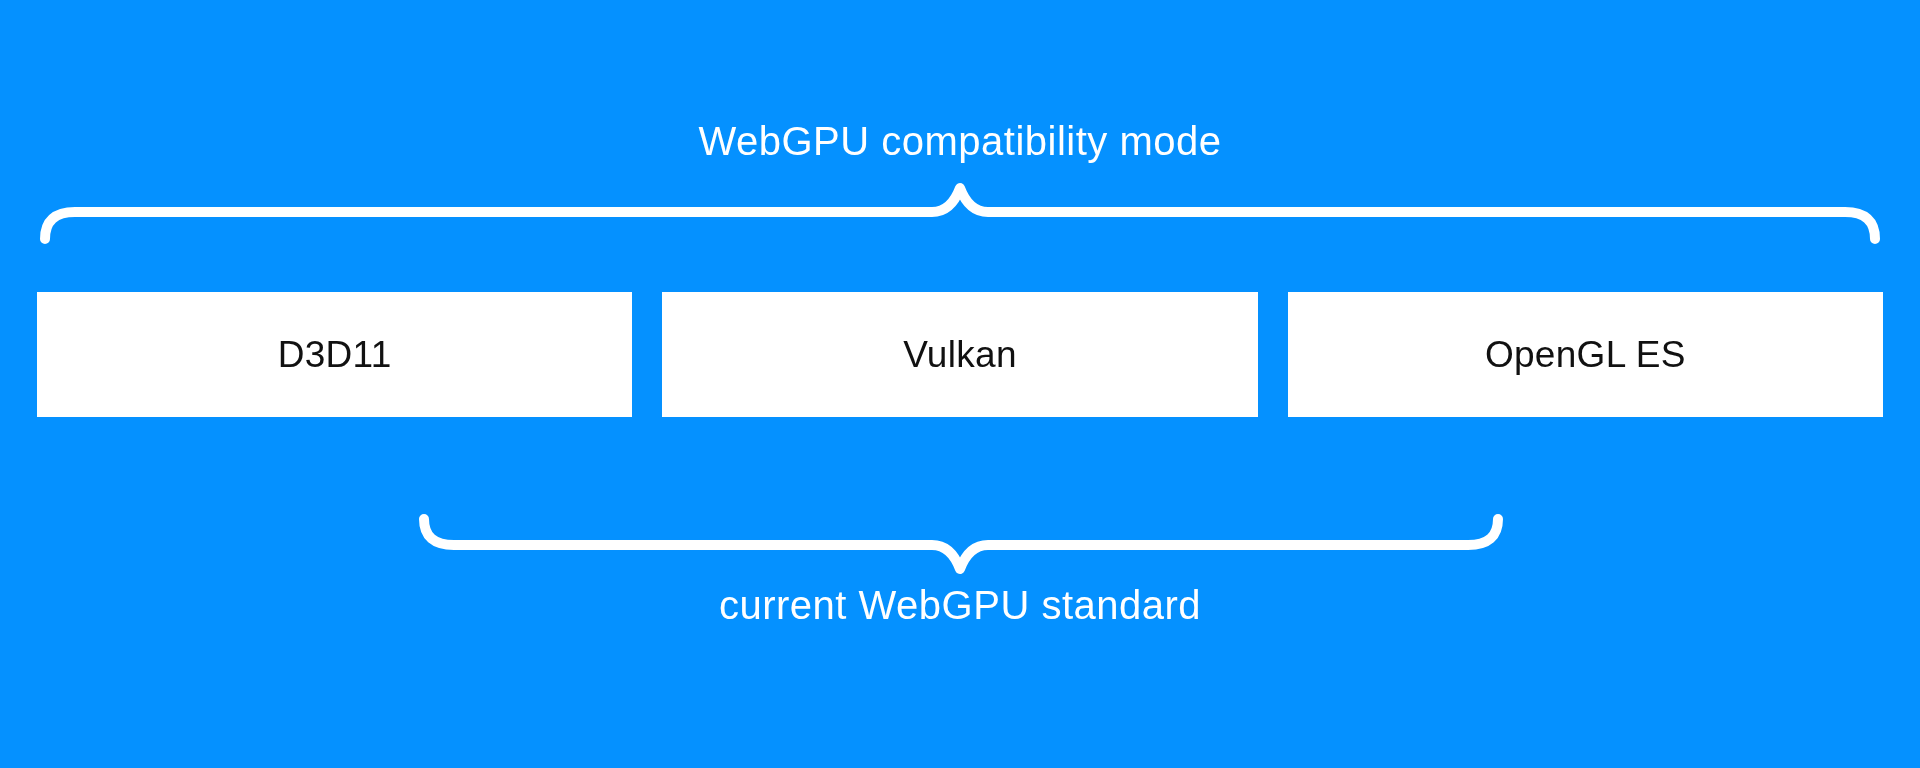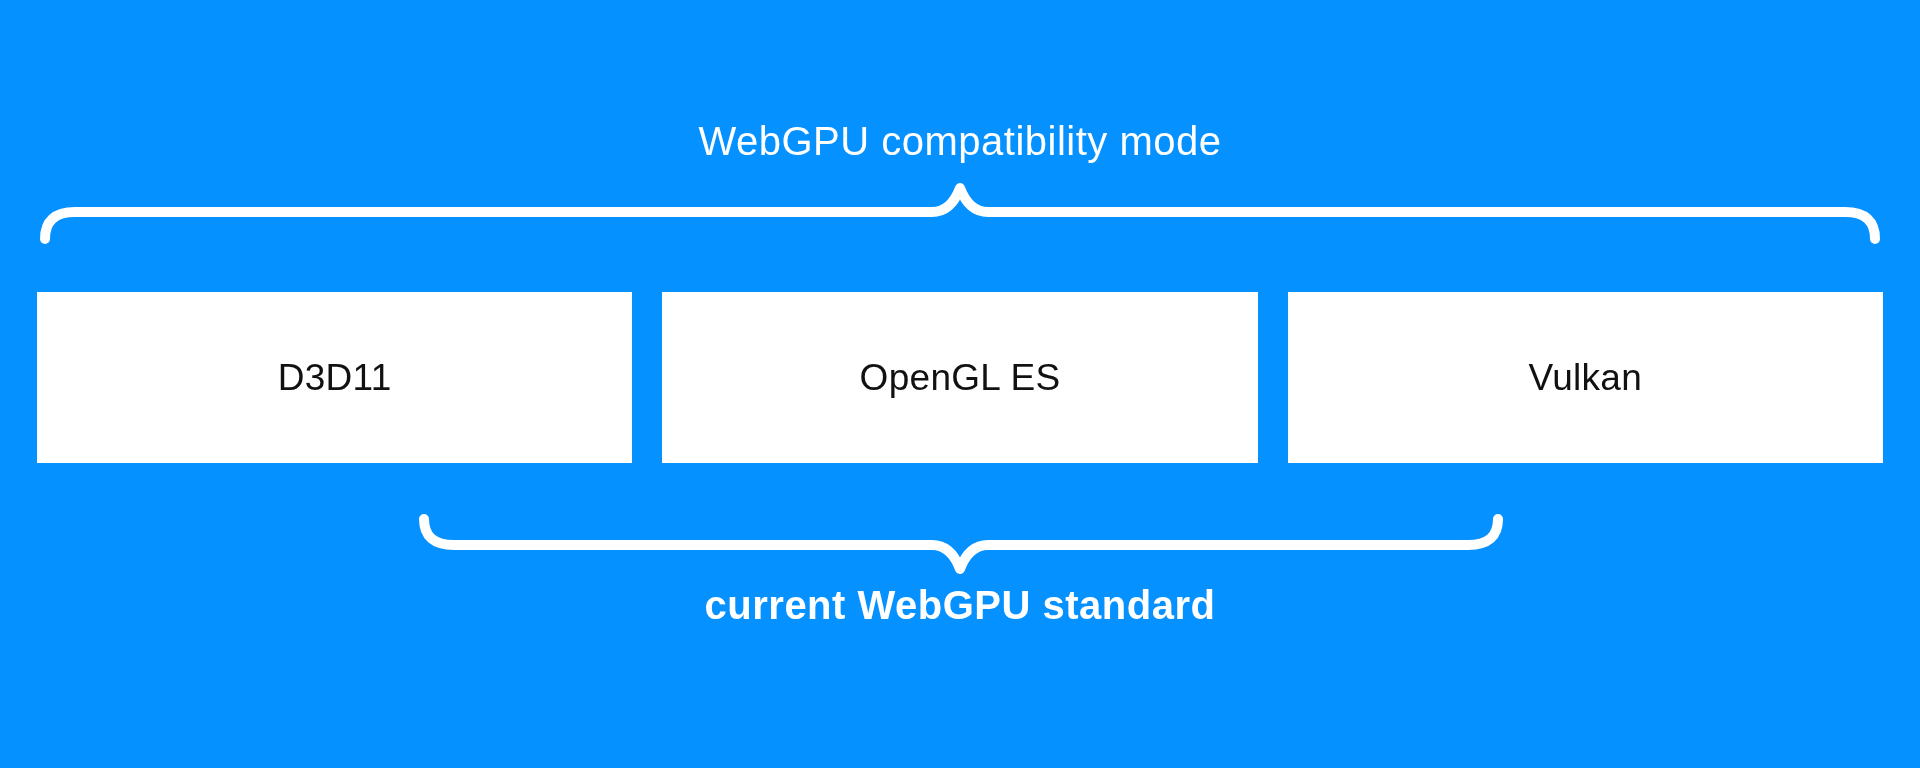--- a/index.html
+++ b/index.html
@@ -40,21 +40,21 @@
     stroke: #ffffff;
     stroke-width: 10;
     stroke-linecap: round;
     stroke-linejoin: round;
   }
   .boxes-row {
     position: absolute;
     top: 292px;
     left: 37px;
     width: 1846px;
-    height: 171px;
+    height: 125px;
     display: flex;
     gap: 30px;
     text-align: center;
   }
   .api-box {
     flex: 1 1 0;
     background: #ffffff;
     display: flex;
     align-items: center;
     justify-content: center;
@@ -66,21 +66,21 @@
     letter-spacing: 0.3px;
   }
   .bottom-label {
     position: absolute;
     top: 582px;
     left: 0;
     width: 100%;
     text-align: center;
     font-size: 40px;
     line-height: 46px;
-    font-weight: 700;
+    font-weight: 400;
     color: #ffffff;
     letter-spacing: 0.5px;
   }
 </style>
 </head>
 <body>
 
 <div class="canvas">
 
   <div class="top-label">WebGPU compatibility mode</div>
@@ -100,22 +100,22 @@
              Q 969 545 988 545
              L 1468 545
              Q 1498 545 1498 519" stroke="#ffffff"></path>
   </svg>
 
   <div class="boxes-row">
     <div class="api-box">
       <span>D3D11</span>
     </div>
     <div class="api-box">
-      <span>OpenGL ES</span>
+      <span>Vulkan</span>
     </div>
     <div class="api-box">
-      <span>Vulkan</span>
+      <span>OpenGL ES</span>
     </div>
   </div>
 
   <div class="bottom-label">current WebGPU standard</div>
 
 </div>
 
 </body></html>

